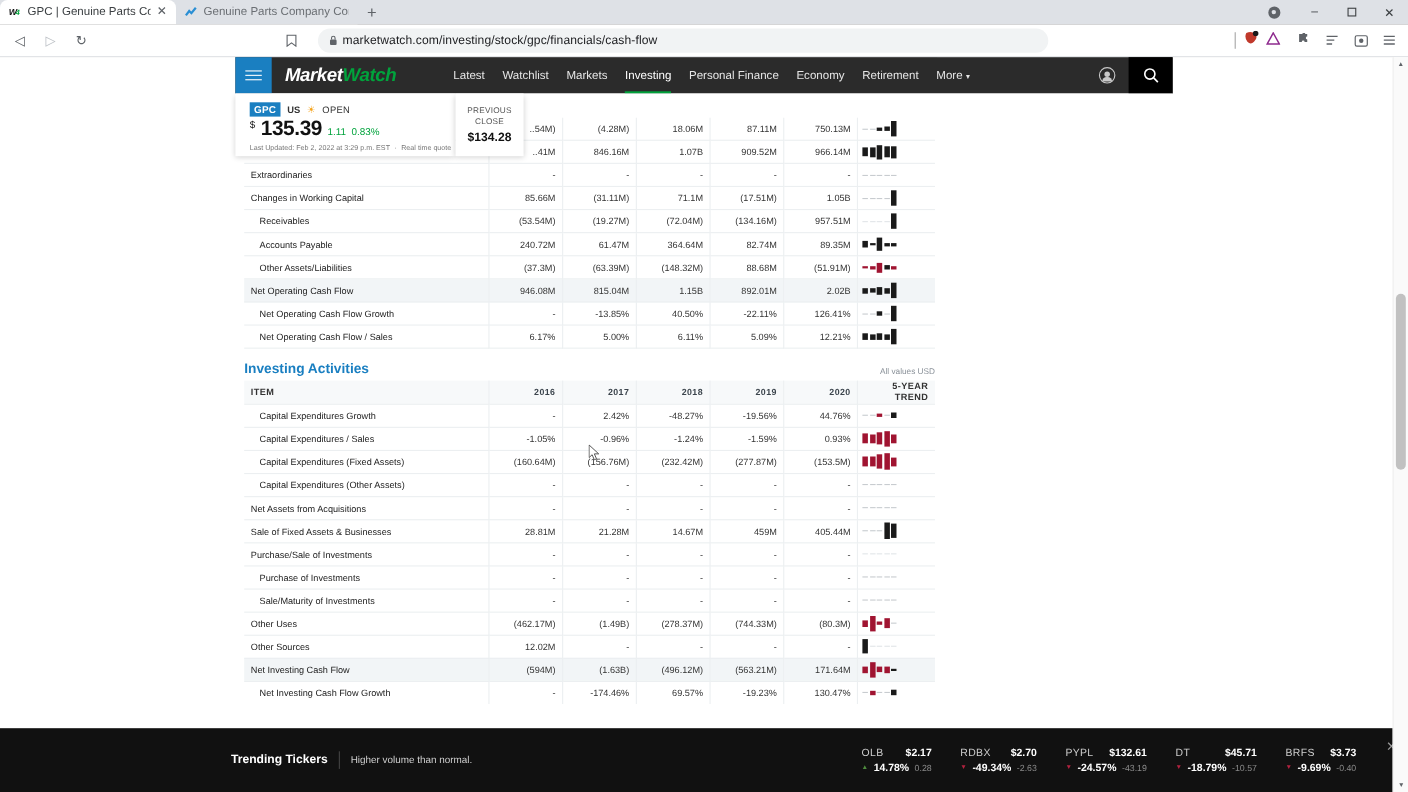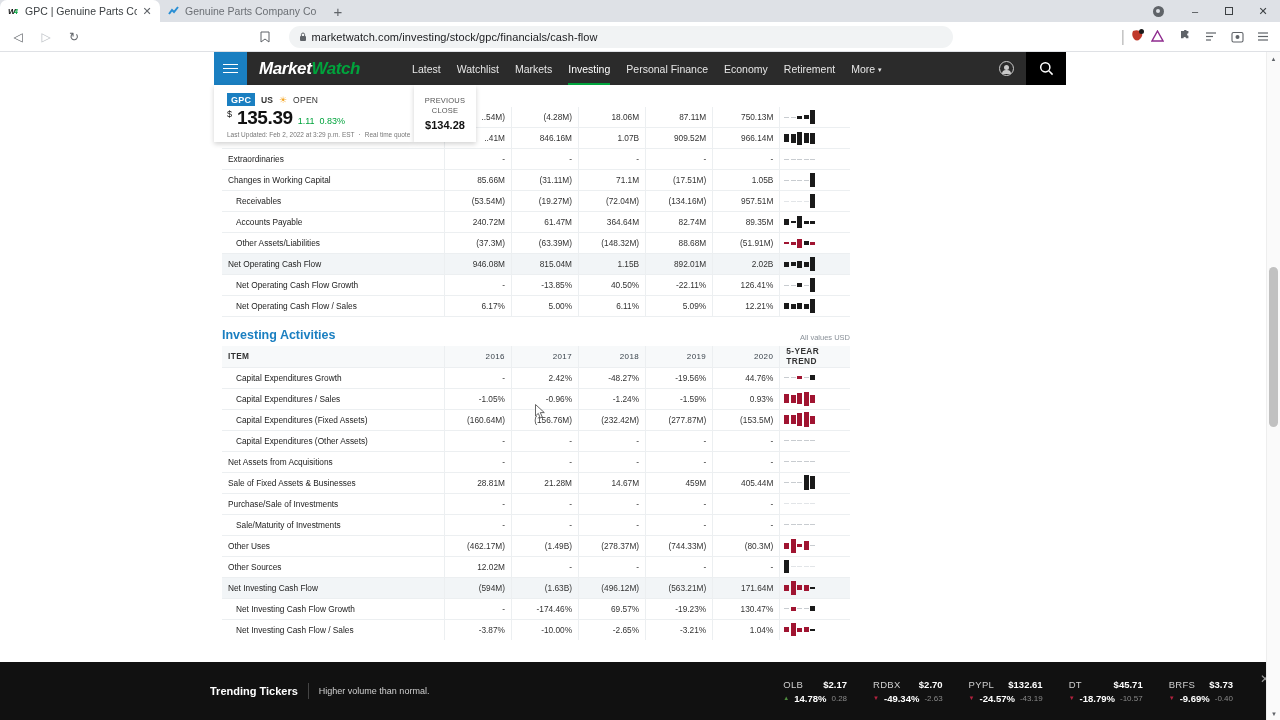--- a/index.html
+++ b/index.html
@@ -138,22 +138,22 @@
   .neg { color:#a61b33; }
   .pos { color:#333; }
   .muted { color:#9aa0a6; }
   .grn { color:#5a8f4e; }
 
   thead th {
     background:#f7f9fa; font-size:7px; color:#55606a; font-weight:bold;
     letter-spacing:.4px; height:19px; border-bottom:1px solid #e3e7ea;
   }
   thead th.item { text-align:left; }
-  thead th.num { text-align:right; font-size:8px; font-weight:normal; color:#3b444c;}
-  thead th.tr  { text-align:left; border-right:none;}
+  thead th.num { text-align:right; font-size:8px; font-weight:bold; color:#3b444c;}
+  thead th.tr  { text-align:right; border-right:none;}
 
   .section-head {
     display:flex; align-items:flex-end; justify-content:space-between;
     margin:11px 8px 4px 8px; width:628px;
   }
   .section-title { font-size:12.5px; color:#1a7fc1; font-weight:bold; }
   .section-note { font-size:7.5px; color:#8a9199; }
 
   
   .spark { display:flex; align-items:center; height:20px; gap:1.5px; }
@@ -674,20 +674,37 @@
                 <div class="spark">
                   <span class="sbar sb-dash-l" style="height:1.2px"></span>
                   <span class="sbar sb-dash-l" style="height:1.2px"></span>
                   <span class="sbar sb-dash-l" style="height:1.2px"></span>
                   <span class="sbar sb-dash-l" style="height:1.2px"></span>
                   <span class="sbar sb-dash-l" style="height:1.2px"></span>
                 </div>
               </td>
             </tr>
             <tr class="">
+              <td class="item ind1">Purchase of Investments</td>
+              <td class="num muted">-</td>
+              <td class="num muted">-</td>
+              <td class="num muted">-</td>
+              <td class="num muted">-</td>
+              <td class="num muted">-</td>
+              <td class="trend">
+                <div class="spark">
+                  <span class="sbar sb-dash" style="height:1.2px"></span>
+                  <span class="sbar sb-dash" style="height:1.2px"></span>
+                  <span class="sbar sb-dash" style="height:1.2px"></span>
+                  <span class="sbar sb-dash" style="height:1.2px"></span>
+                  <span class="sbar sb-dash" style="height:1.2px"></span>
+                </div>
+              </td>
+            </tr>
+            <tr class="">
               <td class="item ind1">Sale/Maturity of Investments</td>
               <td class="num muted">-</td>
               <td class="num muted">-</td>
               <td class="num muted">-</td>
               <td class="num muted">-</td>
               <td class="num muted">-</td>
               <td class="trend">
                 <div class="spark">
                   <span class="sbar sb-dash" style="height:1.2px"></span>
                   <span class="sbar sb-dash" style="height:1.2px"></span>

